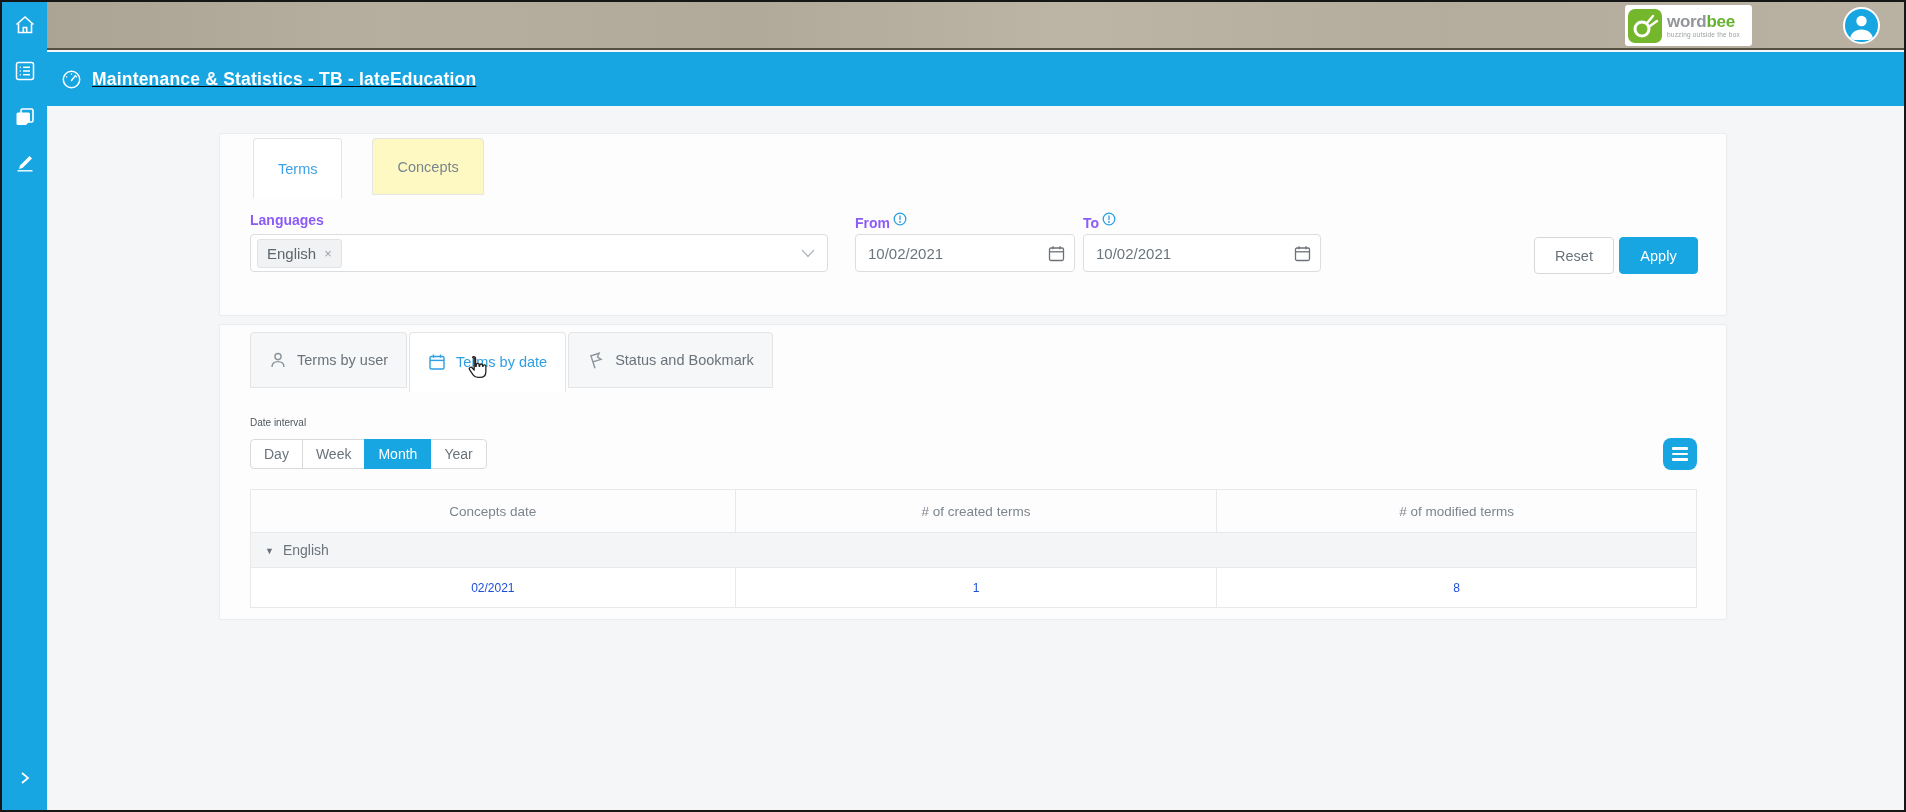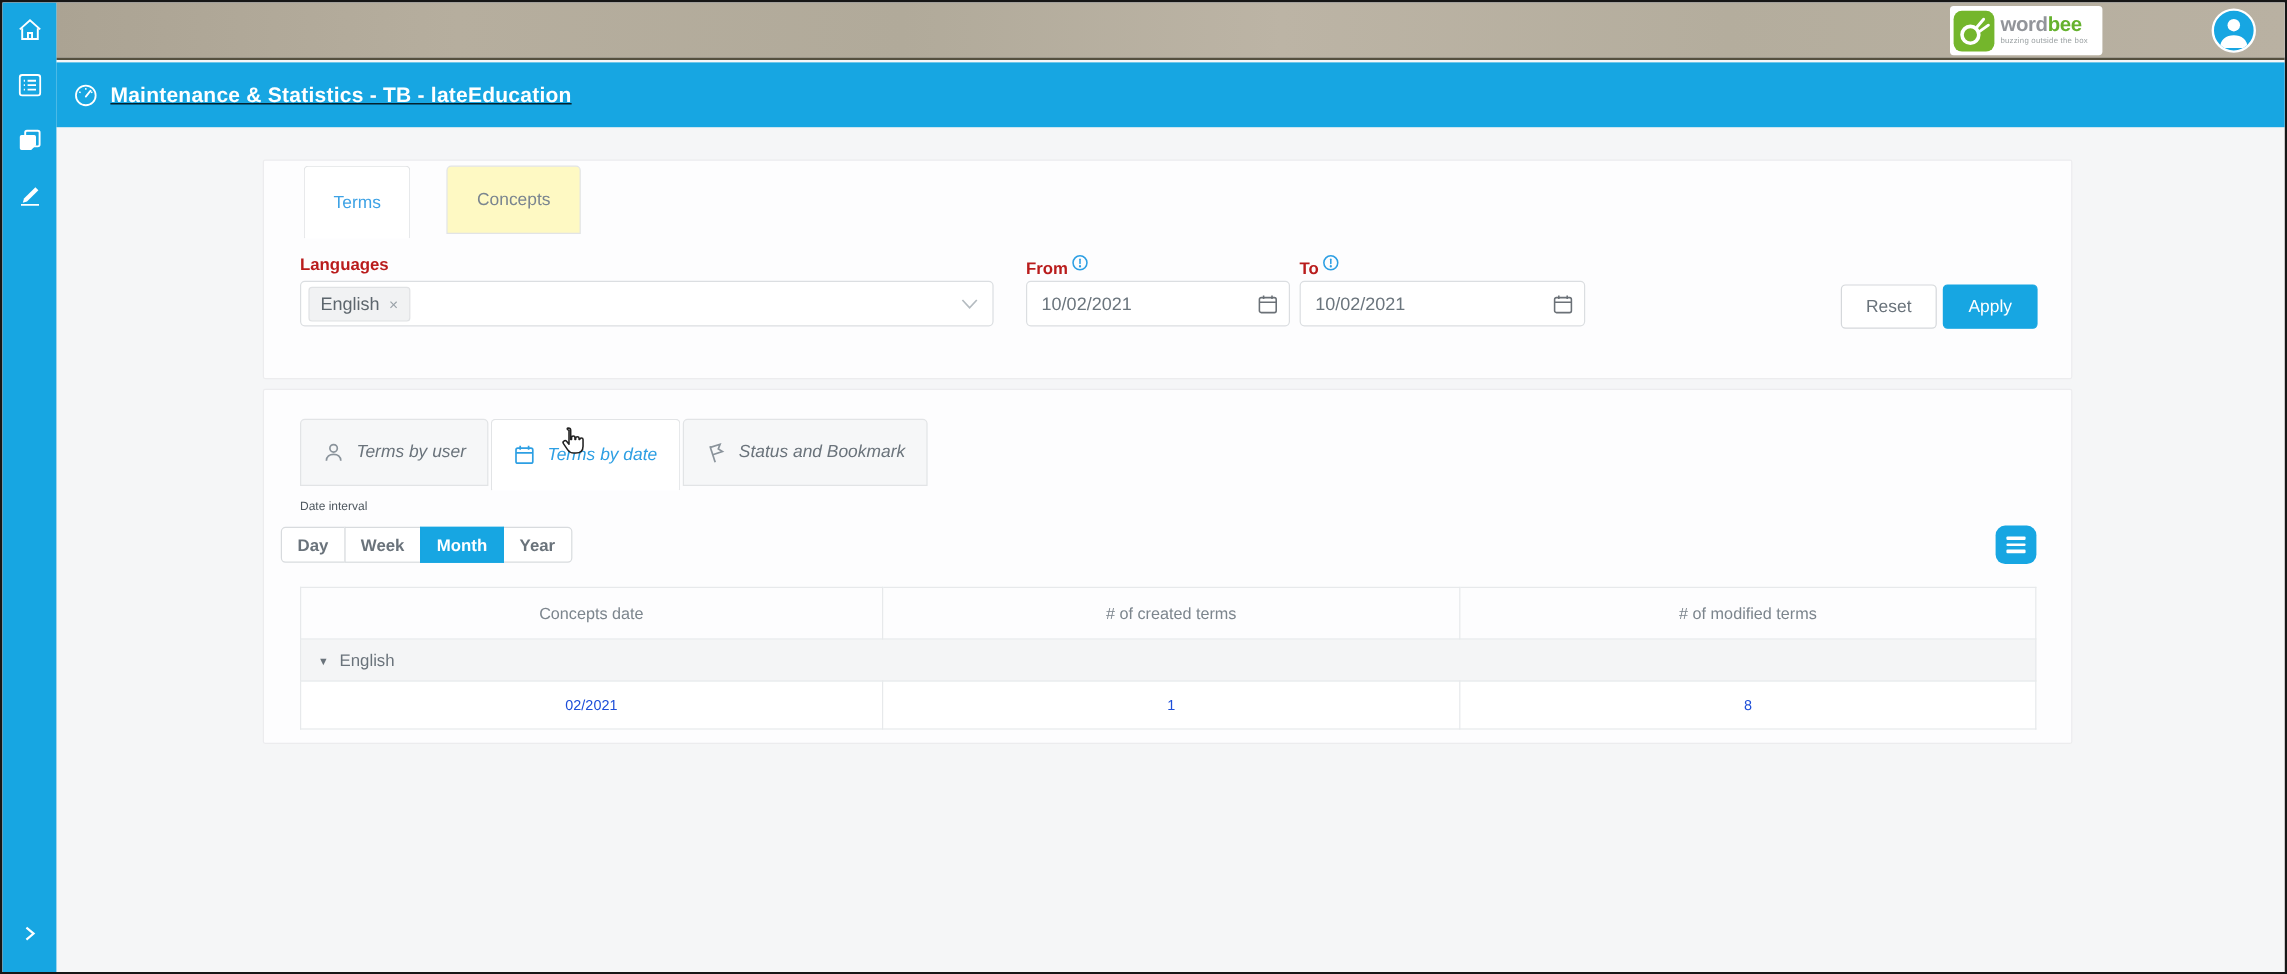--- a/index.html
+++ b/index.html
@@ -39,48 +39,48 @@
   .card2 { top:218px; height:296px; }
 
   
   .tabs1 { position:absolute; left:33px; top:4px; display:flex;gap:28px; }
   .tab1 { height:57px; display:flex; align-items:center; justify-content:center; padding:0 24px;
           font-size:14.5px; color:#7a858f; background:#fef9c3; border:1px solid #e2e4e6;
           border-radius:4px 4px 0 0; margin-right:2px; cursor:pointer; }
   .tab1.active { background:#fff; color:#3ea2e5; border-bottom-color:#fff; height:61px; }
 
   
-  .flabel { position:absolute; font-size:14px; font-weight:bold; color:#b91c1c;text-align:center; }
+  .flabel { position:absolute; font-size:14px; font-weight:bold; color:#8b5cf6;text-align:center; }
   .info-ic { display:inline-block; vertical-align:2px; margin-left:3px; }
   .selectbox { position:absolute; left:30px; top:100px; width:578px; height:38px; background:#fff;
                border:1px solid #dbdee1; border-radius:4px; display:flex; align-items:center;
                padding:0 12px 0 6px; cursor:pointer; }
   .tag { background:#f1f2f3; border:1px solid #e0e2e4; border-radius:3px; padding:5px 9px;
          font-size:15px; color:#5d666d; display:flex; align-items:center; gap:8px; }
   .tag-x { color:#9aa2a8; font-size:13px; cursor:pointer; }
   .sel-caret { margin-left:auto; }
   .dateinput { position:absolute; top:100px; height:38px; border:1px solid #dbdee1; border-radius:4px;
                background:#fff; }
   .dateinput input { width:100%; height:100%; border:0; background:transparent; padding:0 34px 0 12px;
                      font-family:"Liberation Sans",sans-serif; font-size:15px; color:#6b757d; outline:none; }
   .cal-ic { position:absolute; right:9px; top:10px; pointer-events:none; }
   .btn { position:absolute; top:103px; height:37px; border-radius:4px; font-size:14.5px;
          display:flex; align-items:center; justify-content:center; cursor:pointer; }
   .btn-reset { left:1314px; width:80px; background:#fff; border:1px solid #d5d8db; color:#6a737b; }
   .btn-apply { left:1399px; width:79px; background:#17a6e2; border:1px solid #17a6e2; color:#fff; }
 
   
-  .tabs2 { position:absolute; left:30px; top:24px; display:flex;font-style:italic; }
+  .tabs2 { position:absolute; left:30px; top:7px; display:flex; }
   .tab2 { height:56px; display:flex; align-items:center; justify-content:center; gap:10px;
           font-size:14.5px; color:#6a737b; background:#f6f7f8; border:1px solid #e2e4e6;
           border-radius:4px 4px 0 0; margin-right:2px; cursor:pointer; padding:0 18px; }
   .tab2.active { background:#fff; color:#2d9fe3; border-bottom-color:#fff; height:60px; }
 
   .di-label { position:absolute; left:30px; top:92px; font-size:10px; font-weight:normal; color:#4e575f; }
-  .segmented { position:absolute; left:14px; top:114px; display:flex;font-weight:bold; }
+  .segmented { position:absolute; left:30px; top:114px; display:flex; }
   .seg { height:30px; padding:0 13px; display:flex; align-items:center; background:#fff;
          border:1px solid #d8dbde; font-size:14px; color:#6a737b; margin-left:-1px; cursor:pointer; }
   .seg:first-child { border-radius:4px 0 0 4px; margin-left:0; }
   .seg:last-child { border-radius:0 4px 4px 0; }
   .seg.active { background:#17a6e2; border-color:#17a6e2; color:#fff; z-index:1; }
   .burger-btn { position:absolute; right:29px; top:113px; width:34px; height:32px; background:#17a6e2;
                 border-radius:8px; display:flex; flex-direction:column; align-items:center;
                 justify-content:center; gap:3px; cursor:pointer; }
   .burger-btn i { display:block; width:16px; height:2.5px; background:#fff; border-radius:1px; }
 

